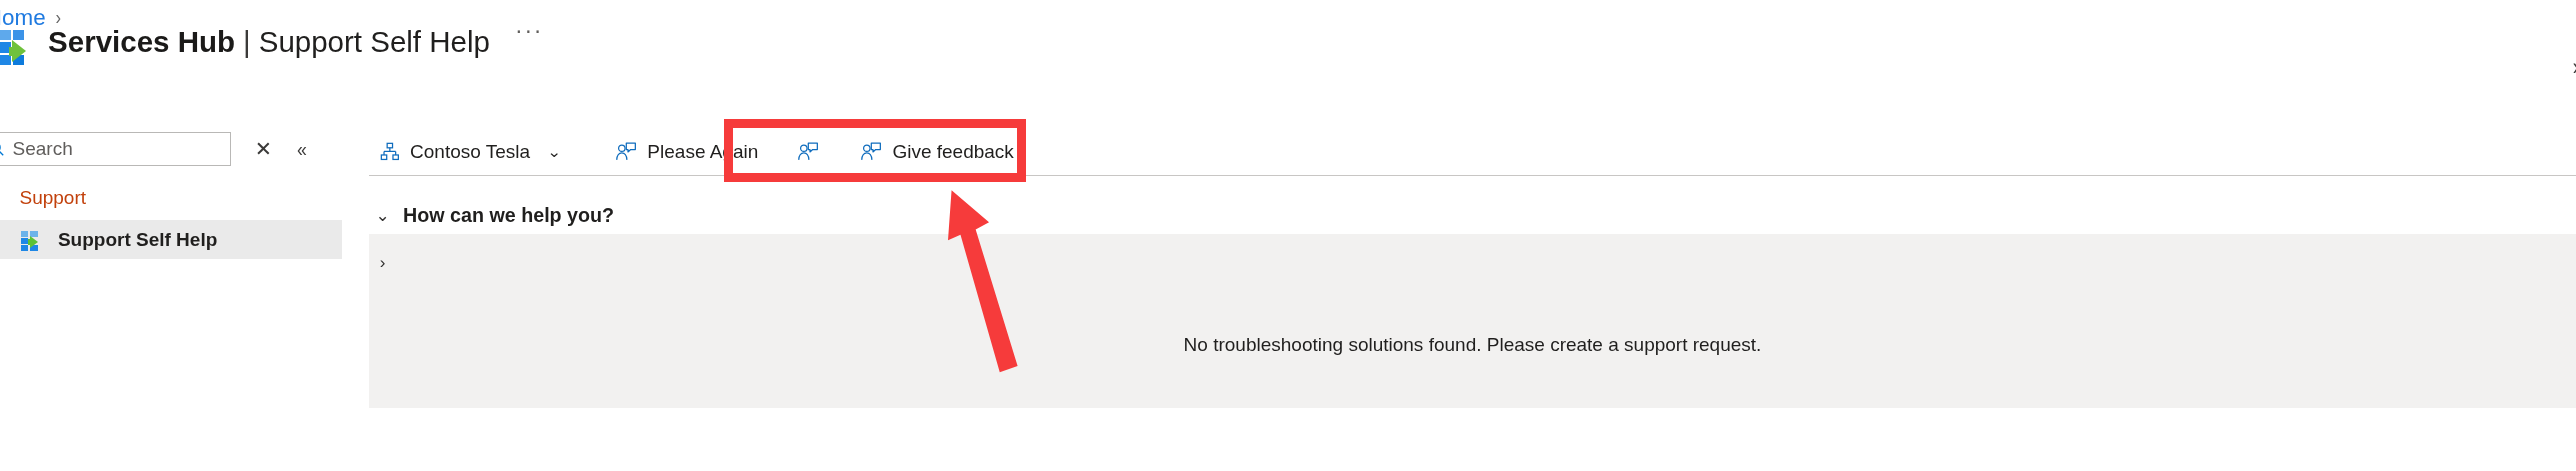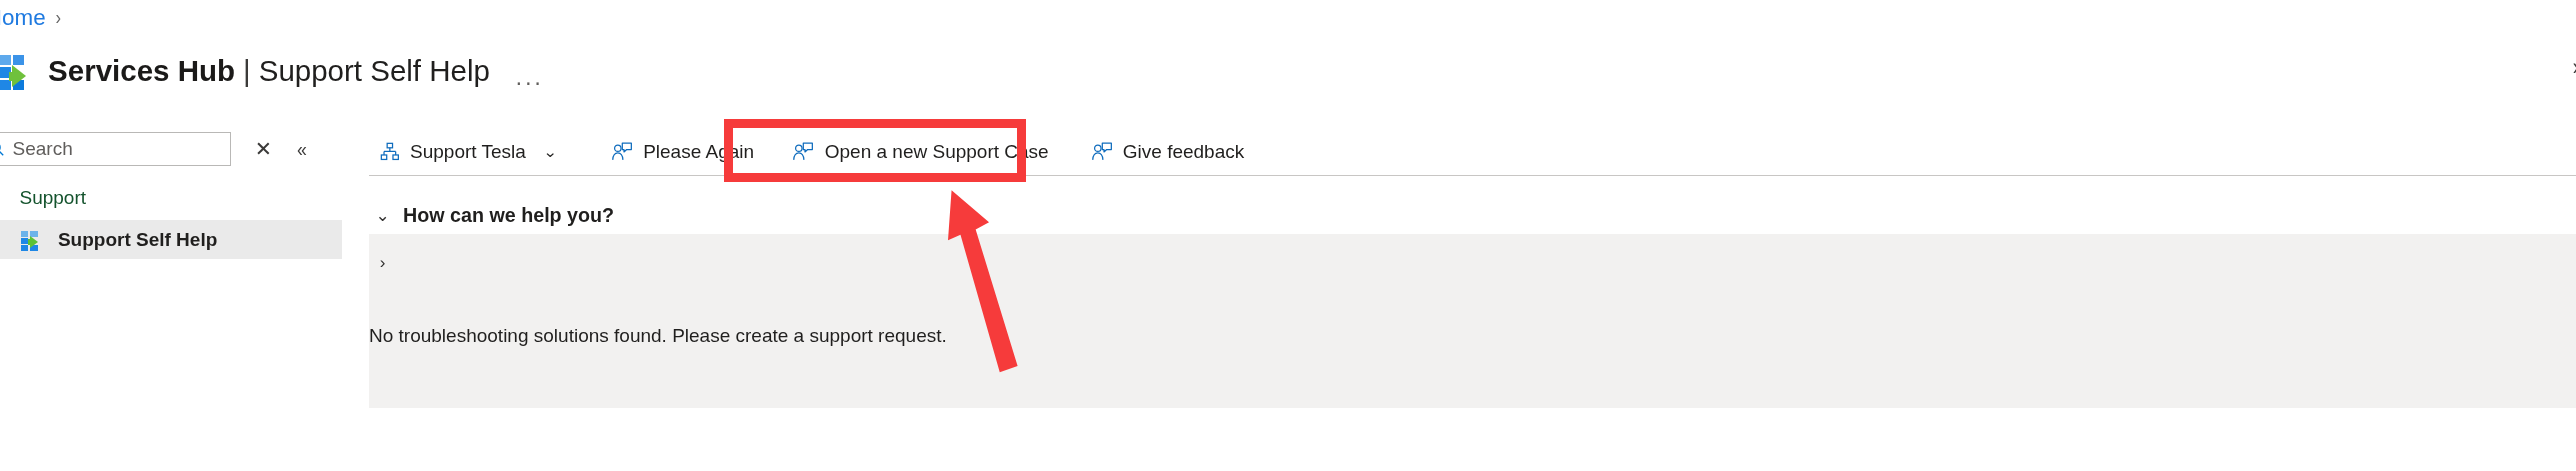--- a/index.html
+++ b/index.html
@@ -38,24 +38,24 @@
     color: #666;
     font-size: 19.7px;
     line-height: 1;
     transform: scaleX(.85);
   }
 
   
   .title-row {
     position: absolute;
     left: 0px;
-    top: 43px;
+    top: 25px;
     height: 45px;
     display: flex;
-    align-items: flex-end;
+    align-items: flex-start;
   }
   .app-logo {
     position: relative;
     width: 41px;
     height: 38px;
     margin-left: -3.6px;
     flex: 0 0 auto;
   }
   .app-logo .sq {
     position: absolute;
@@ -192,21 +192,21 @@
   }
   .group-caret {
     width: 23px;
     display: flex;
     justify-content: center;
     color: #605e5c;
     font-size: 16px;
   }
   .group-label {
     font-size: 19px;
-    color: #14532d;
+    color: #c2410c;
     margin-left: 12.5px;
   }
 
   .nav-item {
     position: absolute;
     left: 0;
     top: 96px;
     width: 342px;
     height: 39px;
     display: flex;
@@ -329,21 +329,22 @@
     right: 0;
     height: 174px;
     background: #f2f1f0;
   }
   .panel .section-head {
     top: 9.8px;
   }
   .panel-empty {
     position: absolute;
     left: 0; right: 0;
-    top: 91px;
+    top: 100px;
+    text-align: center;
     font-size: 19px;
     color: #201f1e;
   }
 
   
   .annot-rect {
     position: absolute;
     left: 724px;
     top: 119px;
     width: 302px;
@@ -427,40 +428,39 @@
     <div class="cmd-item">
       <svg class="cmd-icon" width="19.7" height="19.7" viewBox="0 0 22 22">
         <rect x="8" y="1.5" width="6" height="5" fill="none" stroke="#0f6cbd" stroke-width="1.4"></rect>
         <rect x="1.5" y="14.5" width="6" height="5" fill="none" stroke="#0f6cbd" stroke-width="1.4"></rect>
         <rect x="14.5" y="14.5" width="6" height="5" fill="none" stroke="#0f6cbd" stroke-width="1.4"></rect>
         <line x1="11" y1="6.5" x2="11" y2="10.5" stroke="#0f6cbd" stroke-width="1.4"></line>
         <line x1="4.5" y1="10.5" x2="17.5" y2="10.5" stroke="#0f6cbd" stroke-width="1.4"></line>
         <line x1="4.5" y1="10.5" x2="4.5" y2="14.5" stroke="#0f6cbd" stroke-width="1.4"></line>
         <line x1="17.5" y1="10.5" x2="17.5" y2="14.5" stroke="#0f6cbd" stroke-width="1.4"></line>
       </svg>
-      <span class="cmd-label">Support Tesla</span>
+      <span class="cmd-label">Contoso Tesla</span>
       <span class="cmd-caret">⌄</span>
     </div>
 
     <div class="cmd-item" style="margin-left:34px;">
       <svg class="cmd-icon" width="20.6" height="19.7" viewBox="0 0 23 22">
         <circle cx="6.5" cy="7" r="3.6" fill="none" stroke="#0f6cbd" stroke-width="1.4"></circle>
         <path d="M0.8 20 C1.2 14.6 3.9 12.2 6.5 12.2 C9.1 12.2 11.8 14.6 12.2 20" fill="none" stroke="#0f6cbd" stroke-width="1.4"></path>
         <path d="M11.5 1.2 H21.6 V8.4 H16.4 L13.4 11.1 V8.4 H11.5 Z" fill="none" stroke="#0f6cbd" stroke-width="1.4" stroke-linejoin="round"></path>
       </svg>
       <span class="cmd-label">Please Again</span>
     </div>
 
     <div class="cmd-item" style="margin-left:18px;">
       <svg class="cmd-icon" width="20.6" height="19.7" viewBox="0 0 23 22">
         <circle cx="6.5" cy="7" r="3.6" fill="none" stroke="#0f6cbd" stroke-width="1.4"></circle>
         <path d="M0.8 20 C1.2 14.6 3.9 12.2 6.5 12.2 C9.1 12.2 11.8 14.6 12.2 20" fill="none" stroke="#0f6cbd" stroke-width="1.4"></path>
         <path d="M11.5 1.2 H21.6 V8.4 H16.4 L13.4 11.1 V8.4 H11.5 Z" fill="none" stroke="#0f6cbd" stroke-width="1.4" stroke-linejoin="round"></path>
       </svg>
-      <span class="cmd-label">Open a new Support Case</span>
     </div>
 
     <div class="cmd-item" style="margin-left:21.5px;">
       <svg class="cmd-icon" width="20.6" height="19.7" viewBox="0 0 23 22">
         <circle cx="6.5" cy="7" r="3.6" fill="none" stroke="#0f6cbd" stroke-width="1.4"></circle>
         <path d="M0.8 20 C1.2 14.6 3.9 12.2 6.5 12.2 C9.1 12.2 11.8 14.6 12.2 20" fill="none" stroke="#0f6cbd" stroke-width="1.4"></path>
         <path d="M11.5 1.2 H21.6 V8.4 H16.4 L13.4 11.1 V8.4 H11.5 Z" fill="none" stroke="#0f6cbd" stroke-width="1.4" stroke-linejoin="round"></path>
       </svg>
       <span class="cmd-label">Give feedback</span>
     </div>

